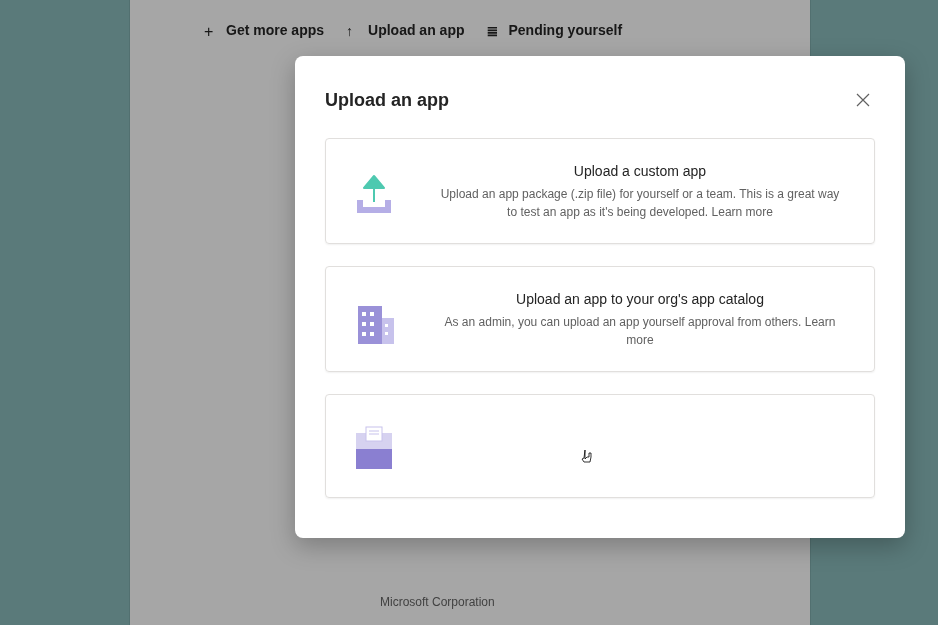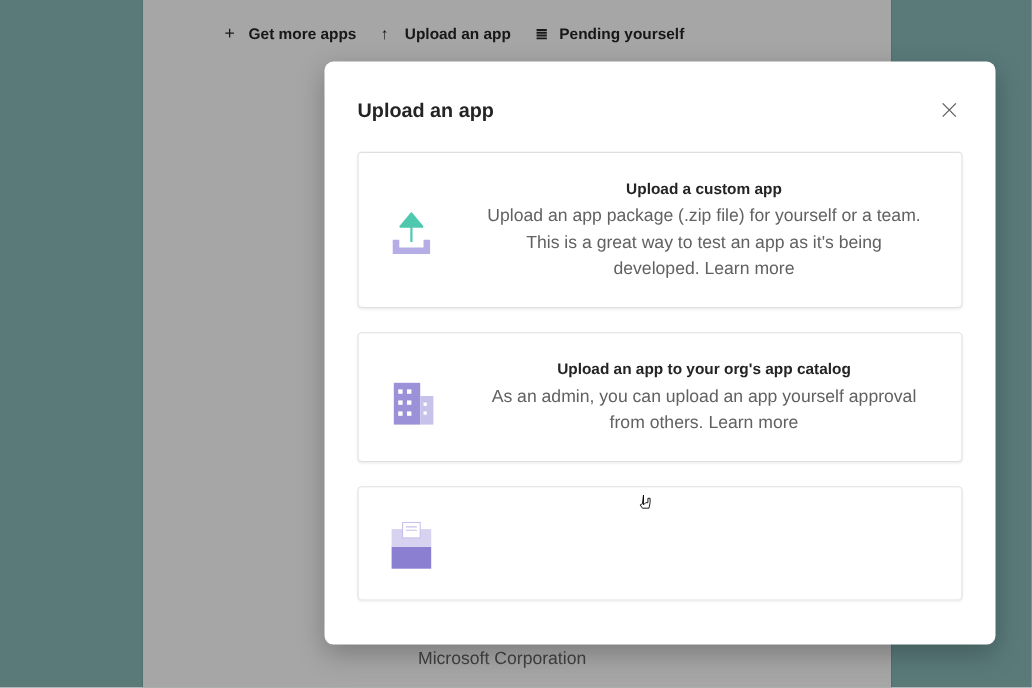--- a/index.html
+++ b/index.html
@@ -22,27 +22,27 @@
     }
     .toolbar {
       display: flex;
       gap: 22px;
       padding: 22px 40px 0 74px;
       align-items: center;
       font-size: 14px;
       color: #242424;
       font-weight: 600;
     }
-    .toolbar-item { display: flex; align-items: flex-start; gap: 8px; cursor: pointer; }
+    .toolbar-item { display: flex; align-items: center; gap: 8px; cursor: pointer; }
     .toolbar-icon { width: 14px; height: 14px; display: inline-block; }
     .footer {
       position: absolute;
       bottom: 16px;
       left: 250px;
-      font-size: 16px;
+      font-size: 12px;
       color: #616161;
       margin-top: 48px;
     }
     .scrim {
       position: absolute;
       inset: 0;
       background: rgba(0,0,0,0.32);
     }
     .modal {
       position: absolute;
@@ -73,22 +73,22 @@
       padding: 24px 20px 22px 20px;
       display: flex;
       gap: 24px;
       align-items: center;
       cursor: pointer;
       box-shadow: 0 1px 2px rgba(0,0,0,0.06);
     }
     .option-card:last-child { margin-bottom: 0; }
     .card-icon { width: 56px; height: 56px; flex-shrink: 0; }
     .card-body { flex: 1; text-align: center; }
-    .card-title { font-weight: 700; font-size: 14px; color: #242424; margin-bottom: 6px; }
-    .card-desc { font-size: 16px; color: #616161; line-height: 1.5; max-width: 400px; margin: 0 auto; }
+    .card-title { font-weight: 400; font-size: 14px; color: #242424; margin-bottom: 6px; }
+    .card-desc { font-size: 12px; color: #616161; line-height: 1.5; max-width: 400px; margin: 0 auto; }
     .learn-link { color: #616161; text-decoration: none; cursor: pointer; }
     .plus-icon::before { content: "+"; font-size: 16px; font-weight: 400; }
     .up-arrow-icon::before { content: "↑"; font-size: 14px; }
     .list-icon::before { content: "≣"; font-size: 14px; }
     .pointer-cursor {
       position: absolute;
       left: 450px;
       top: 448px;
       width: 16px; height: 16px;
       pointer-events: none;

